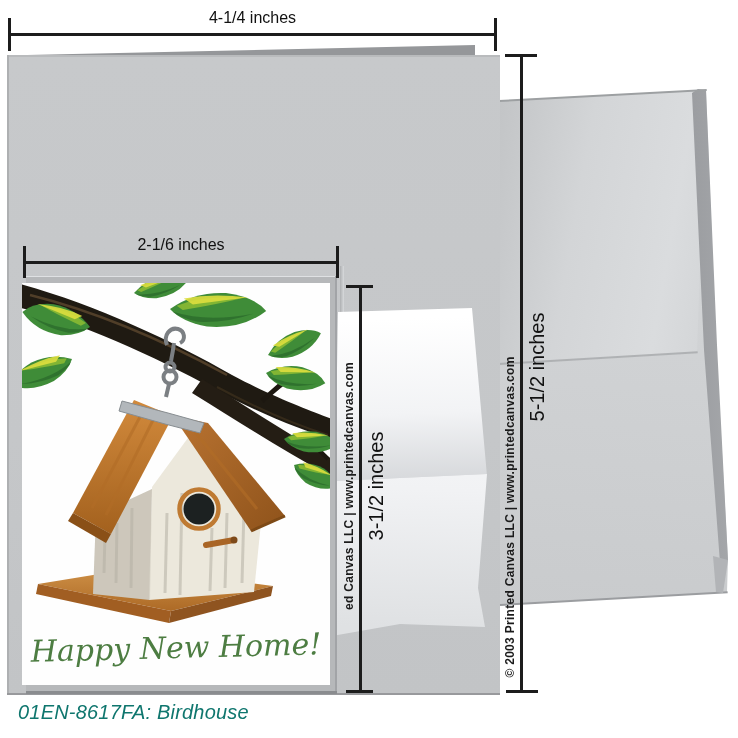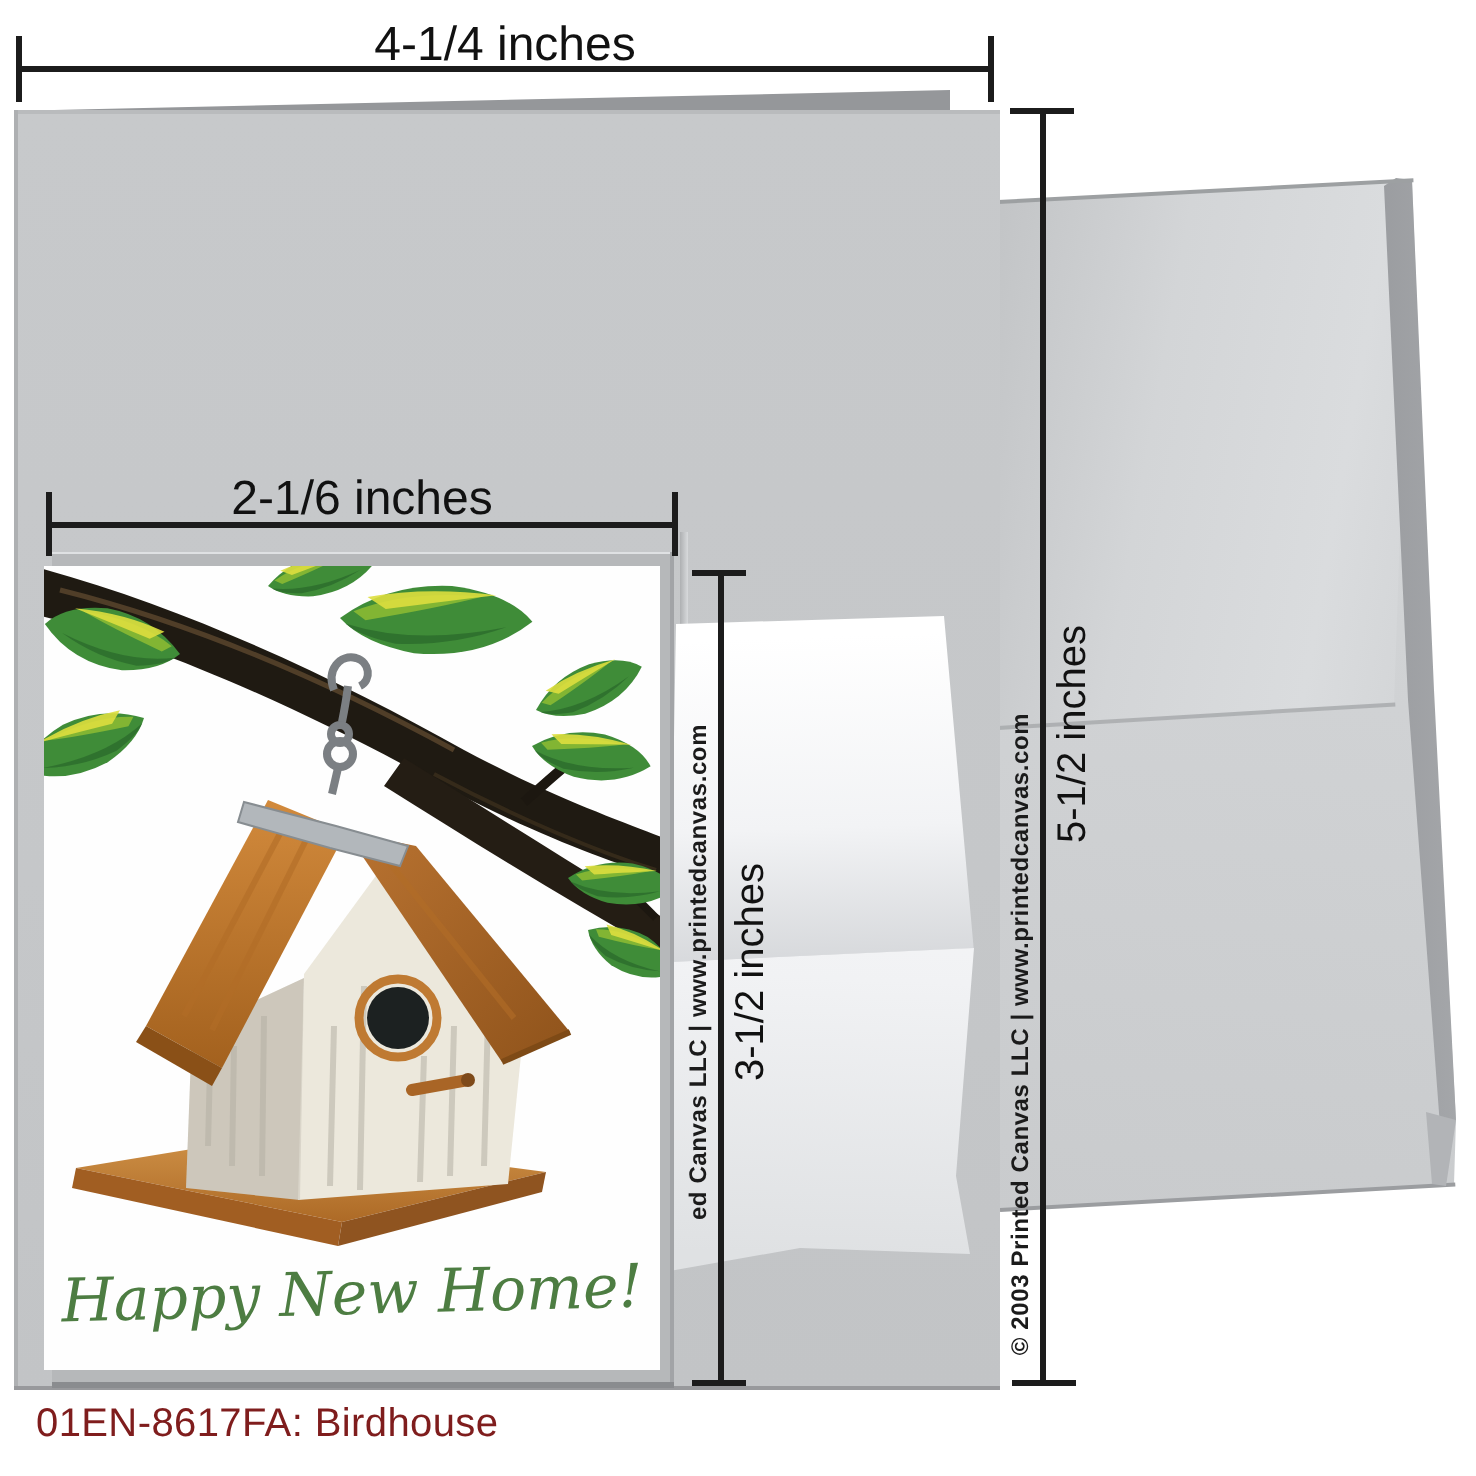--- a/index.html
+++ b/index.html
@@ -50,26 +50,26 @@
 
   
   #smallCardBack{left:26px;top:276px;width:311px;height:415px;background:#b6b8ba;
     border-bottom:3px solid #8a8c8f;box-shadow:inset -2px 0 0 #a2a4a7, inset 0 1px 0 #dfe1e3;}
   #smallCardFront{left:22px;top:283px;width:308px;height:402px;background:#fefefe;overflow:hidden;}
   #greeting{left:0;right:0;top:347px;text-align:center;
     font:italic 30px "DejaVu Serif",serif;color:#4d7d42;transform:rotate(-1.5deg);}
 
   
   .mline{background:#1c1c1c;}
-  .mlabel{font-size:24px;color:#111;white-space:nowrap;}
+  .mlabel{font-size:16px;color:#111;white-space:nowrap;}
   .vlabel{transform:translate(-50%,-50%) rotate(-90deg);white-space:nowrap;
     font-size:20px;color:#111;}
   .wmark{transform:translate(-50%,-50%) rotate(-90deg);white-space:nowrap;
     font-size:12px;font-weight:bold;letter-spacing:.3px;color:#1b1b1b;}
-  #caption{left:18px;top:701px;font-size:20px;color:#7f1d1d;letter-spacing:.2px;}
+  #caption{left:18px;top:701px;font-size:20px;color:#0f766e;letter-spacing:.2px;font-style:italic;}
 </style>
 </head>
 <body>
 
 <div id="stage">
 
   <div class="abs" id="envelope">
     <div class="abs env-body"></div>
     <div class="abs env-flap"></div>
     <div class="abs env-band"></div>

